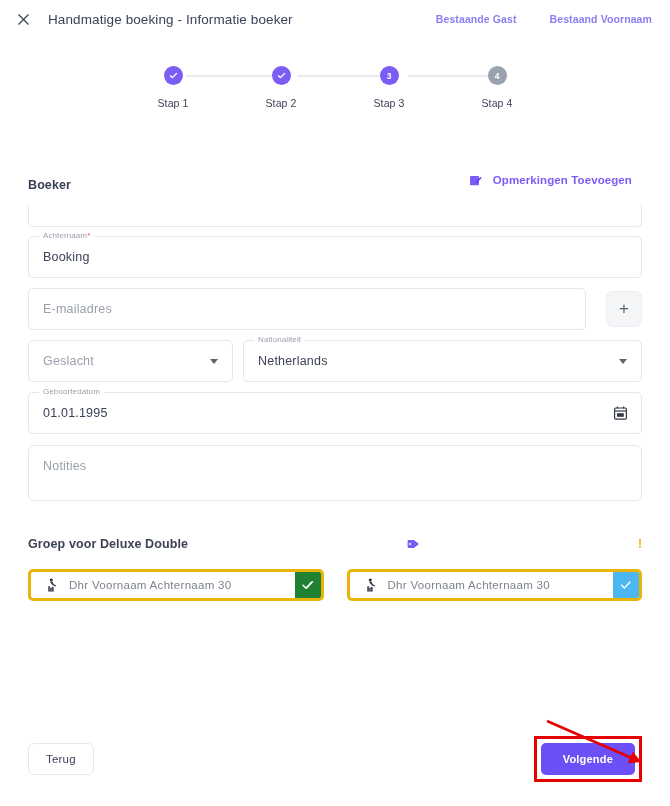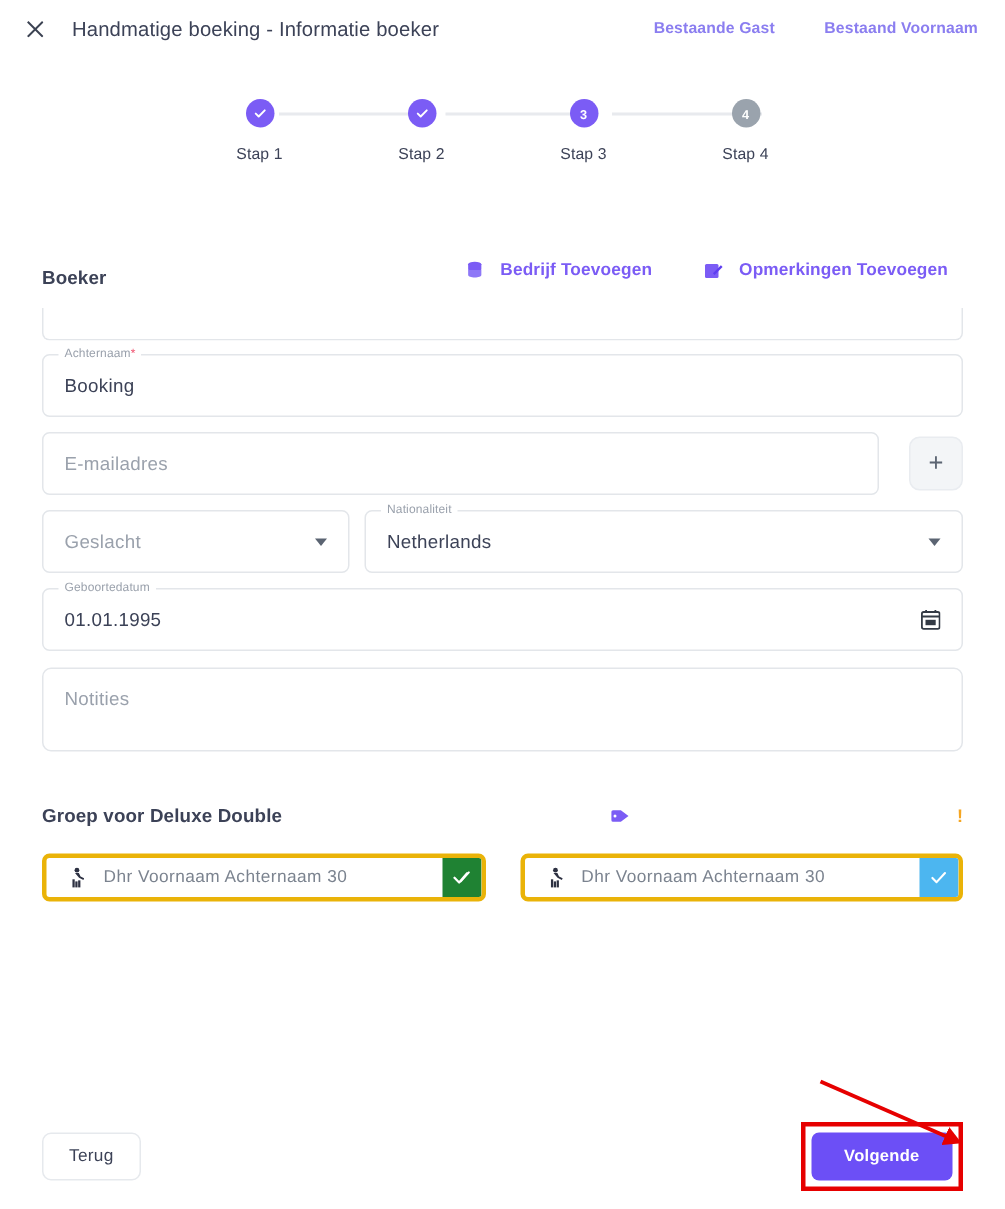--- a/index.html
+++ b/index.html
@@ -253,21 +253,21 @@
     width: 26px; align-self: stretch;
     display: flex; align-items: center; justify-content: center;
     color: #ffffff;
   }
   .badge-green { background: #1f8233; }
   .badge-blue  { background: #4cb6f0; }
 
   
   .footer {
     position: absolute;
-    left: 0; right: 0; bottom: 12px;
+    left: 0; right: 0; bottom: 24px;
     padding: 0 28px;
     display: flex; align-items: center; gap: 20px;
   }
   .btn-back {
     border: 1px solid #e6e9ed;
     background: #fff;
     border-radius: 6px;
     padding: 9px 17px;
     font-size: 11.5px;
     color: #3c4257;
@@ -346,30 +346,20 @@
     <div class="step">
       <div class="step-circle gray">4</div>
       <div class="step-label">Stap 4</div>
     </div>
   </div>
 </div>
 
 <div class="boeker-row">
   <div class="boeker-title">Boeker</div>
   <div class="boeker-actions">
-    <div class="action-link">
-      <span class="action-icon">
-        <svg width="13" height="13" viewBox="0 0 13 13">
-          <ellipse cx="6.5" cy="2.2" rx="4.4" ry="1.7" fill="#7b5cf5"></ellipse>
-          <path d="M2.1 2.2 v3.3 c0 .95 2 1.7 4.4 1.7 s4.4-.75 4.4-1.7 V2.2" fill="#7b5cf5"></path>
-          <path d="M2.1 6.0 v3.3 c0 .95 2 1.7 4.4 1.7 s4.4-.75 4.4-1.7 V6.0" fill="#8e78f7"></path>
-        </svg>
-      </span>
-      <span class="action-text">Bedrijf Toevoegen</span>
-    </div>
     <div class="action-link">
       <span class="action-icon">
         <svg width="13" height="13" viewBox="0 0 13 13">
           <rect x="1" y="2" width="9" height="9.3" rx="1" fill="#7b5cf5"></rect>
           <path d="M6.3 8.2 L11.6 2.9 L12.7 4.0 L7.4 9.3 Z" fill="#5e3ef0"></path>
         </svg>
       </span>
       <span class="action-text">Opmerkingen Toevoegen</span>
     </div>
   </div>

